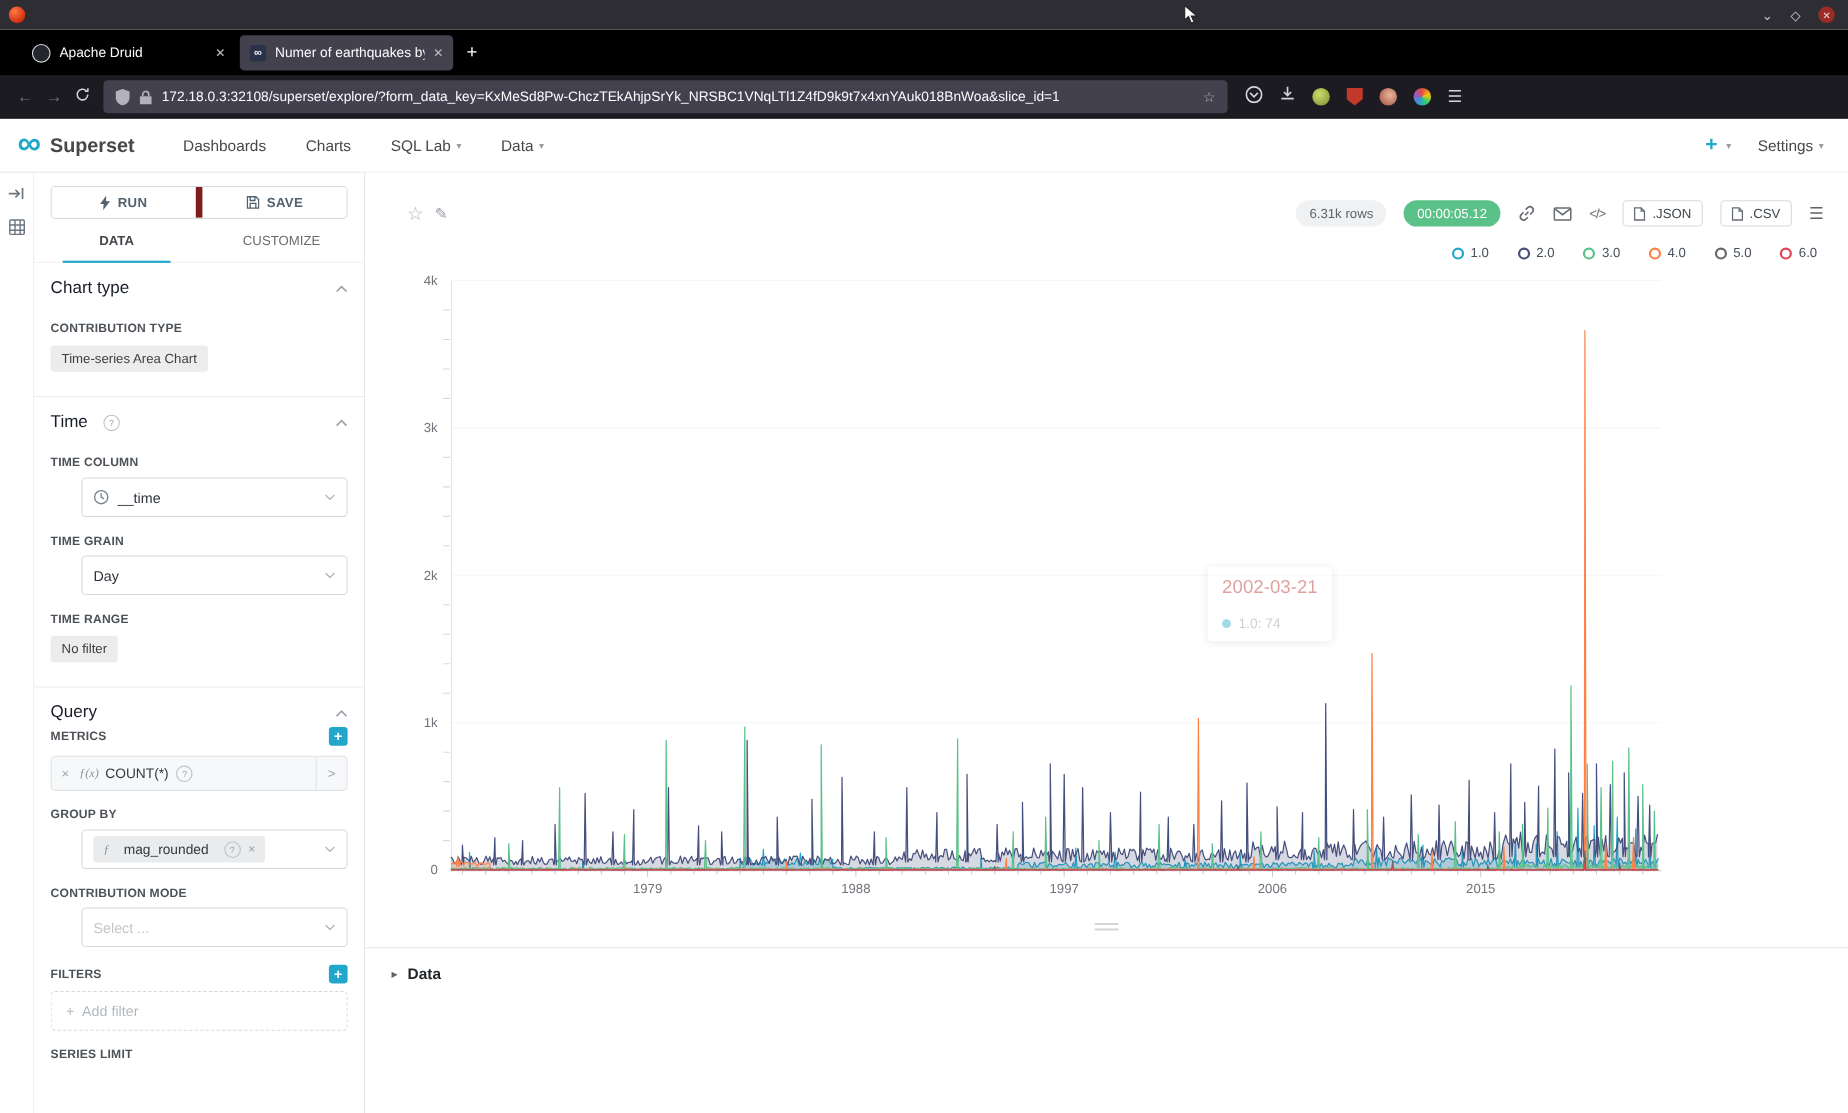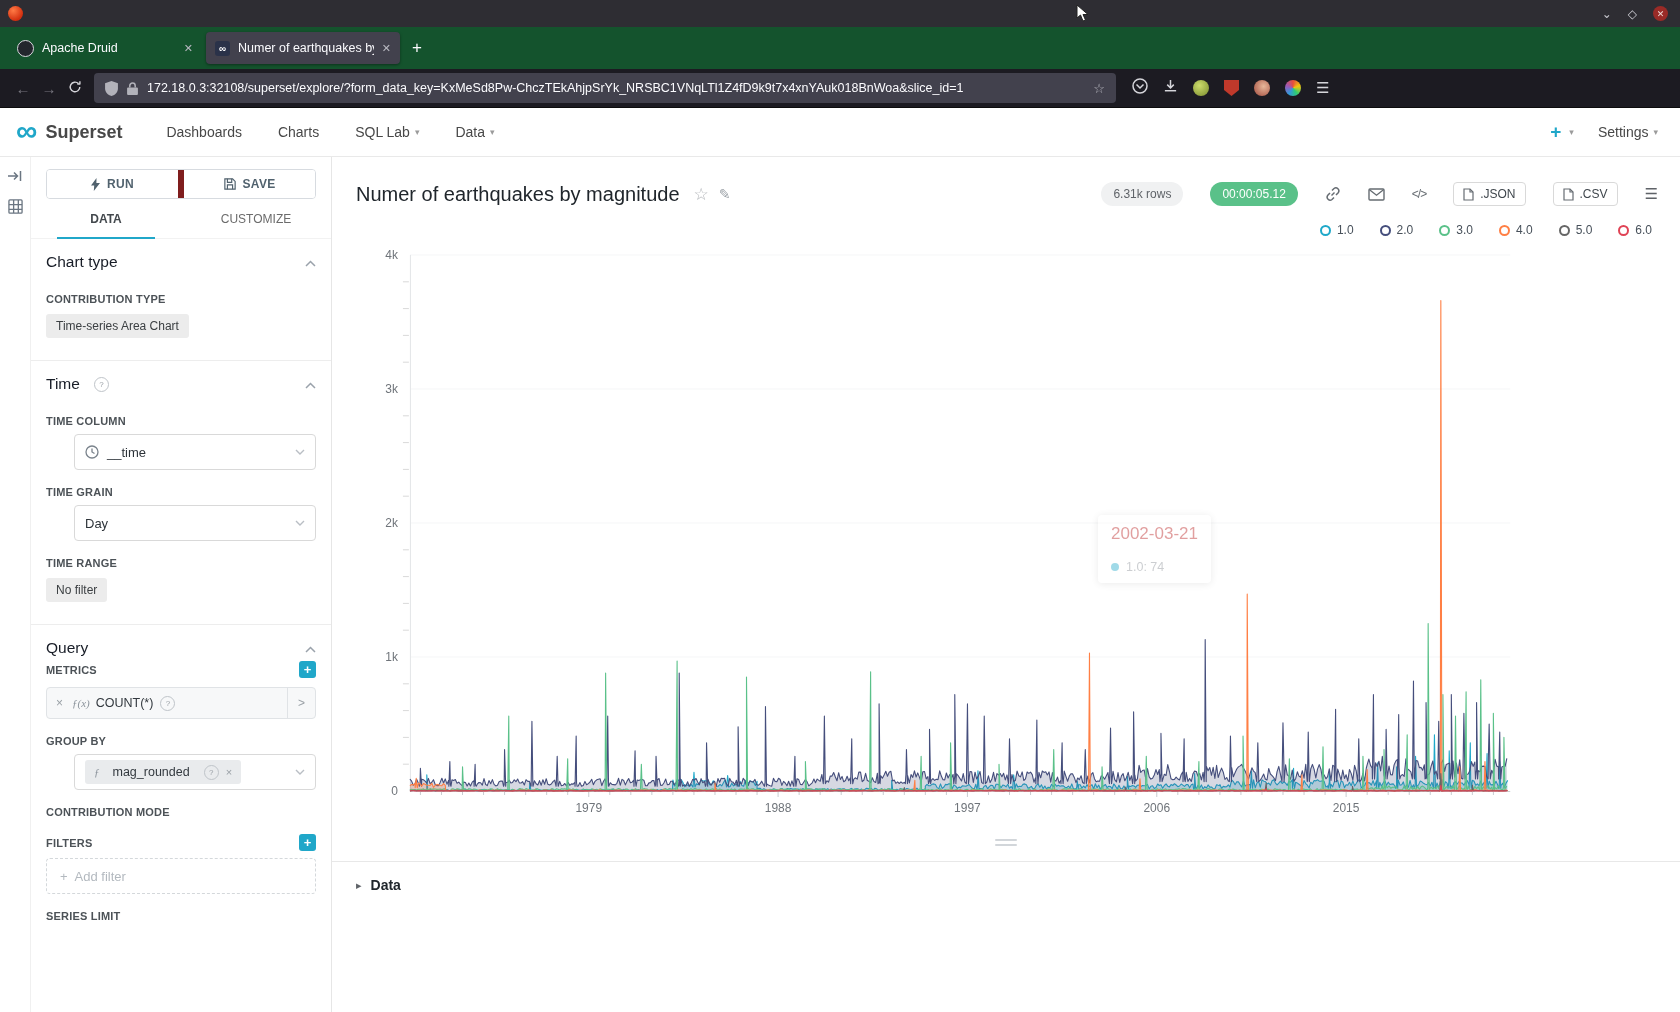--- a/index.html
+++ b/index.html
@@ -10,21 +10,21 @@
   .titlebar{height:27px;background:#2e2d33;display:flex;align-items:center;position:relative;color:#dddde2;}
   .tb-app-icon{width:15px;height:15px;border-radius:50%;margin-left:8px;
     background:radial-gradient(circle at 35% 30%,#ff7a45,#d32f0f 70%);}
   .tb-title{position:absolute;left:0;right:0;text-align:center;font-size:13px;color:#e6e6ea;}
   .tb-controls{margin-left:auto;display:flex;align-items:center;gap:16px;margin-right:12px;z-index:3;}
   .tb-glyph{color:#c9c9d0;font-size:12px;line-height:1;}
   .tb-close{width:15px;height:15px;border-radius:50%;background:#9a2b27;color:#efd9d6;font-size:9px;
     display:flex;align-items:center;justify-content:center;}
   .cursor{position:absolute;left:1076px;top:4px;z-index:5;}
 
-  .tabbar{height:42px;background:#14532d;display:flex;align-items:center;padding-left:8px;}
+  .tabbar{height:42px;background:#000000;display:flex;align-items:center;padding-left:20px;}
   .tab{height:32px;width:176px;display:flex;align-items:center;gap:8px;padding:0 9px;border-radius:4px;
        color:#fbfbfe;font-size:12.5px;margin-right:4px;position:relative;}
   .tab .tab-label{flex:1;white-space:nowrap;overflow:hidden;}
   .tab.active{background:#42414d;box-shadow:0 1px 3px rgba(0,0,0,.4);}
   .tab-close{color:#b9b9c2;font-size:11px;}
   .fav-druid{width:15px;height:15px;border-radius:50%;background:#23262d;border:1.5px solid #d8d8de;flex:0 0 auto;}
   .fav-superset{width:15px;height:15px;border-radius:3px;background:#2a3249;color:#fff;font-size:10px;font-weight:700;
        display:flex;align-items:center;justify-content:center;flex:0 0 auto;}
   .newtab-btn{color:#fbfbfe;font-size:17px;margin-left:8px;}
 
@@ -101,21 +101,21 @@
   .gb-x{color:#9aa0a6;font-size:11px;}
   .add-filter{margin-top:7px;height:34px;border:1px dashed #d4d8db;border-radius:4px;display:flex;
      align-items:center;padding:0 13px;color:#b3b9bf;font-size:13px;gap:7px;}
 
   
   .main{flex:1;display:flex;flex-direction:column;padding-top:14px;min-width:0;background:#fff;}
   .chart-head{display:flex;align-items:center;height:46px;padding:0 22px 0 24px;}
   .ch-title{font-size:20px;font-weight:500;color:#20262c;}
   .ch-star{color:#b3b6ba;font-size:17px;margin-left:14px;}
   .ch-edit{color:#9aa0a6;font-size:14px;margin-left:10px;}
-  .actions{margin-left:auto;display:flex;align-items:center;gap:27px;}
+  .actions{margin-left:auto;display:flex;align-items:center;gap:16px;}
   .badge-gray{background:#f0f1f2;color:#5f6368;font-size:12px;padding:5px 12px;border-radius:13px;}
   .badge-green{background:#5ac189;color:#fff;font-size:12px;font-weight:500;padding:5px 12px;border-radius:13px;}
   .icon-btn{display:flex;align-items:center;color:#666c72;}
   .code-glyph{font-size:12px;color:#666c72;letter-spacing:-1px;}
   .mini-btn{display:flex;align-items:center;gap:6px;border:1px solid #d9d9d9;border-radius:4px;
      padding:4px 9px;font-size:12px;color:#3f464c;background:#fff;}
   .hamb2{font-size:15px;color:#5f6368;}
 
   .chart-wrap{position:relative;margin:0 24px;}
   .legend{display:flex;justify-content:flex-end;gap:26px;height:26px;align-items:center;padding-right:4px;}
@@ -356,40 +356,47 @@
             <span class="gb-x">×</span>
           </span>
           <span class="sel-caret">
             <svg width="10" height="6" viewBox="0 0 10 6" fill="none" stroke="#b9bec4" stroke-width="1.4">
                 <path d="M1 1 5 5 9 1"></path>
               </svg>
           </span>
         </div>
 
         <div class="small-label tight">CONTRIBUTION MODE</div>
+        <div class="select">
+          <span class="ph">Select ...</span>
+          <span class="sel-caret">
+            <svg width="10" height="6" viewBox="0 0 10 6" fill="none" stroke="#b9bec4" stroke-width="1.4">
+                <path d="M1 1 5 5 9 1"></path>
+              </svg>
+          </span>
+        </div>
 
         <div class="label-row" style="margin-top:16px;">
           <span class="small-label">FILTERS</span>
           <span class="plus-sq">+</span>
         </div>
         <div class="add-filter">
           <span>+</span>
           <span>Add filter</span>
         </div>
 
         <div class="small-label tight">SERIES LIMIT</div>
         
 
         
       </div>
     </div>
 
     <div class="main">
       <div class="chart-head">
-        <span class="ch-title">Numer of earthquakes by magnitude</span>
         <span class="ch-star">☆</span>
         <span class="ch-edit">✎</span>
         <div class="actions">
           <span class="badge-gray">6.31k rows</span>
           <span class="badge-green">00:00:05.12</span>
           <span class="icon-btn">
             <svg width="16" height="16" viewBox="0 0 16 16" fill="none" stroke="#666c72" stroke-width="1.5">
               <path d="M6.5 9.5 9.5 6.5"></path>
                 <path d="M7 4.5 9 2.5a3 3 0 0 1 4.2 4.2L11 9"></path>
                 <path d="M9 11.5 7 13.5A3 3 0 0 1 2.8 9.3L5 7"></path>

